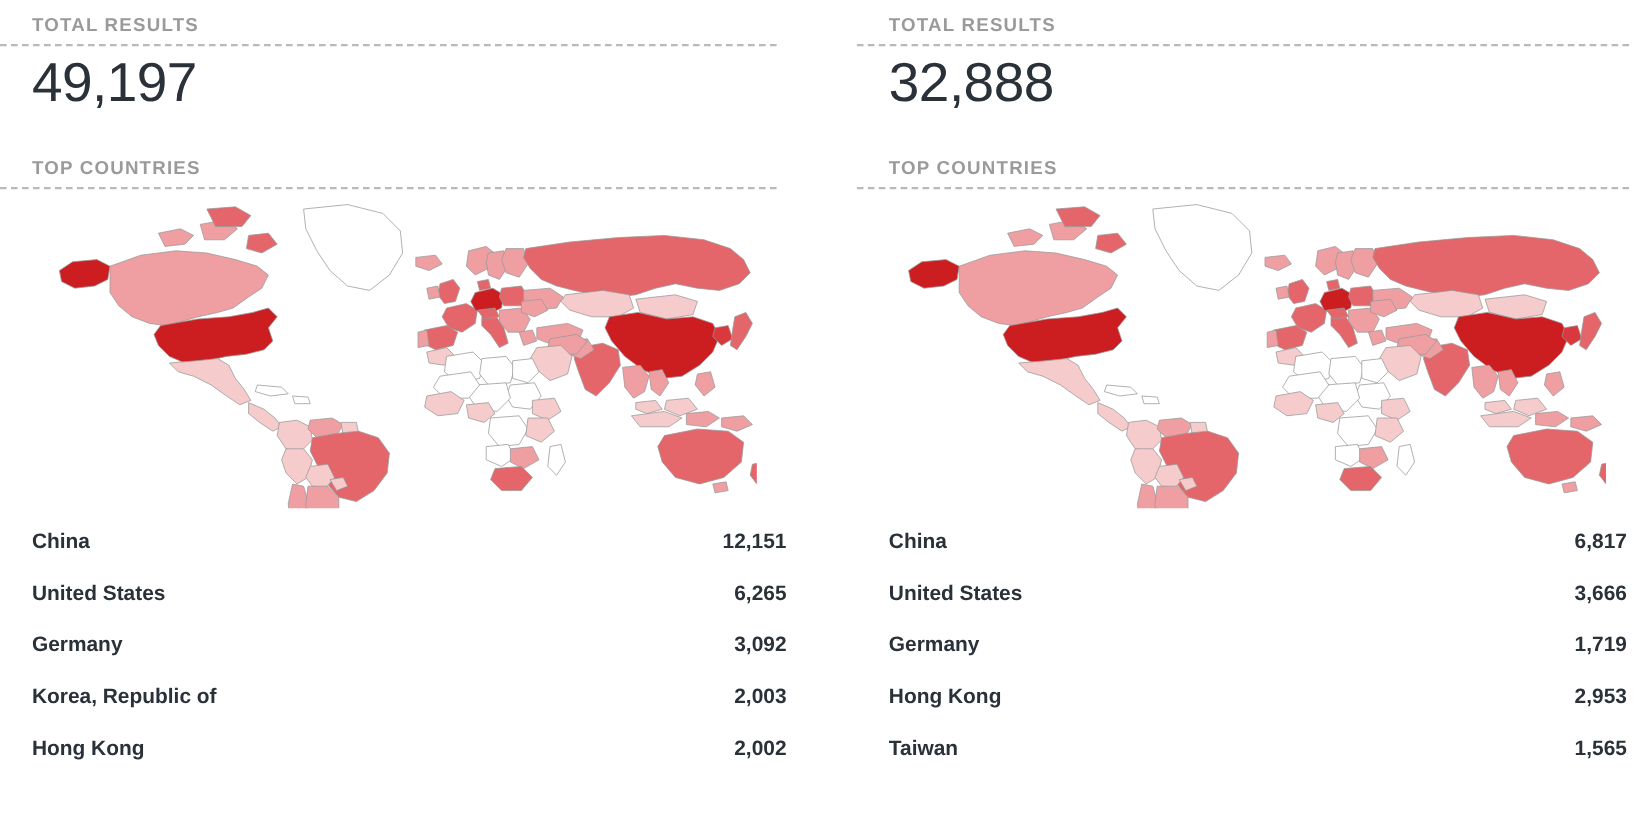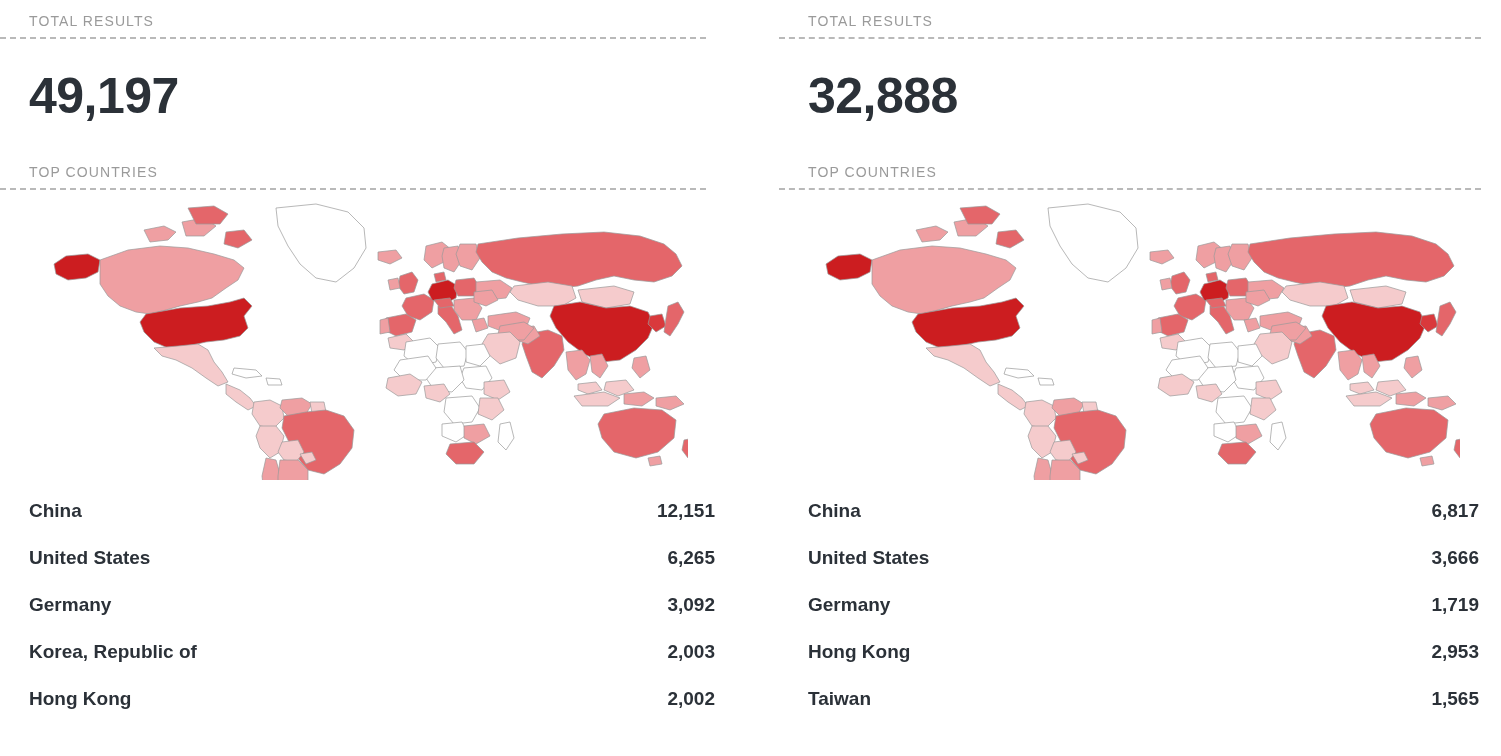--- a/index.html
+++ b/index.html
@@ -8,45 +8,45 @@
     background:#ffffff;
     font-family:"Liberation Sans", sans-serif;
     color:#2b3138;
     overflow:hidden;
   }
   .board{display:flex;width:1501px;height:756px;}
   .panel{width:735px;box-sizing:border-box;padding:0 0 0 0;position:relative;}
   .panel.right{margin-left:44px;width:722px;}
 
   .sect-label{
-    font-size:14px;
+    font-size:17px;
     letter-spacing:1.1px;
     color:#9a9a9a;
-    font-weight:400;
+    font-weight:700;
     padding-left:29px;
     line-height:1;
   }
   .panel.right .sect-label{padding-left:29px;}
 
   .dashline{
     height:0;
     border-top:2px dashed #b9b9b9;
     margin-top:9px;
     width:706px;
   }
   .panel.right .dashline{width:702px;}
 
   .bignum{
     font-size:50px;
-    font-weight:700;
+    font-weight:400;
     color:#2b3138;
     letter-spacing:-0.5px;
     padding-left:29px;
     line-height:1;
-    margin-top:32px;
+    margin-top:8px;
   }
 
   .label-top{margin-top:0;padding-top:14px;}
   .label-countries{margin-top:44px;}
 
   .mapwrap{
     width:100%;
     height:285px;
     margin-top:8px;
     display:flex;

